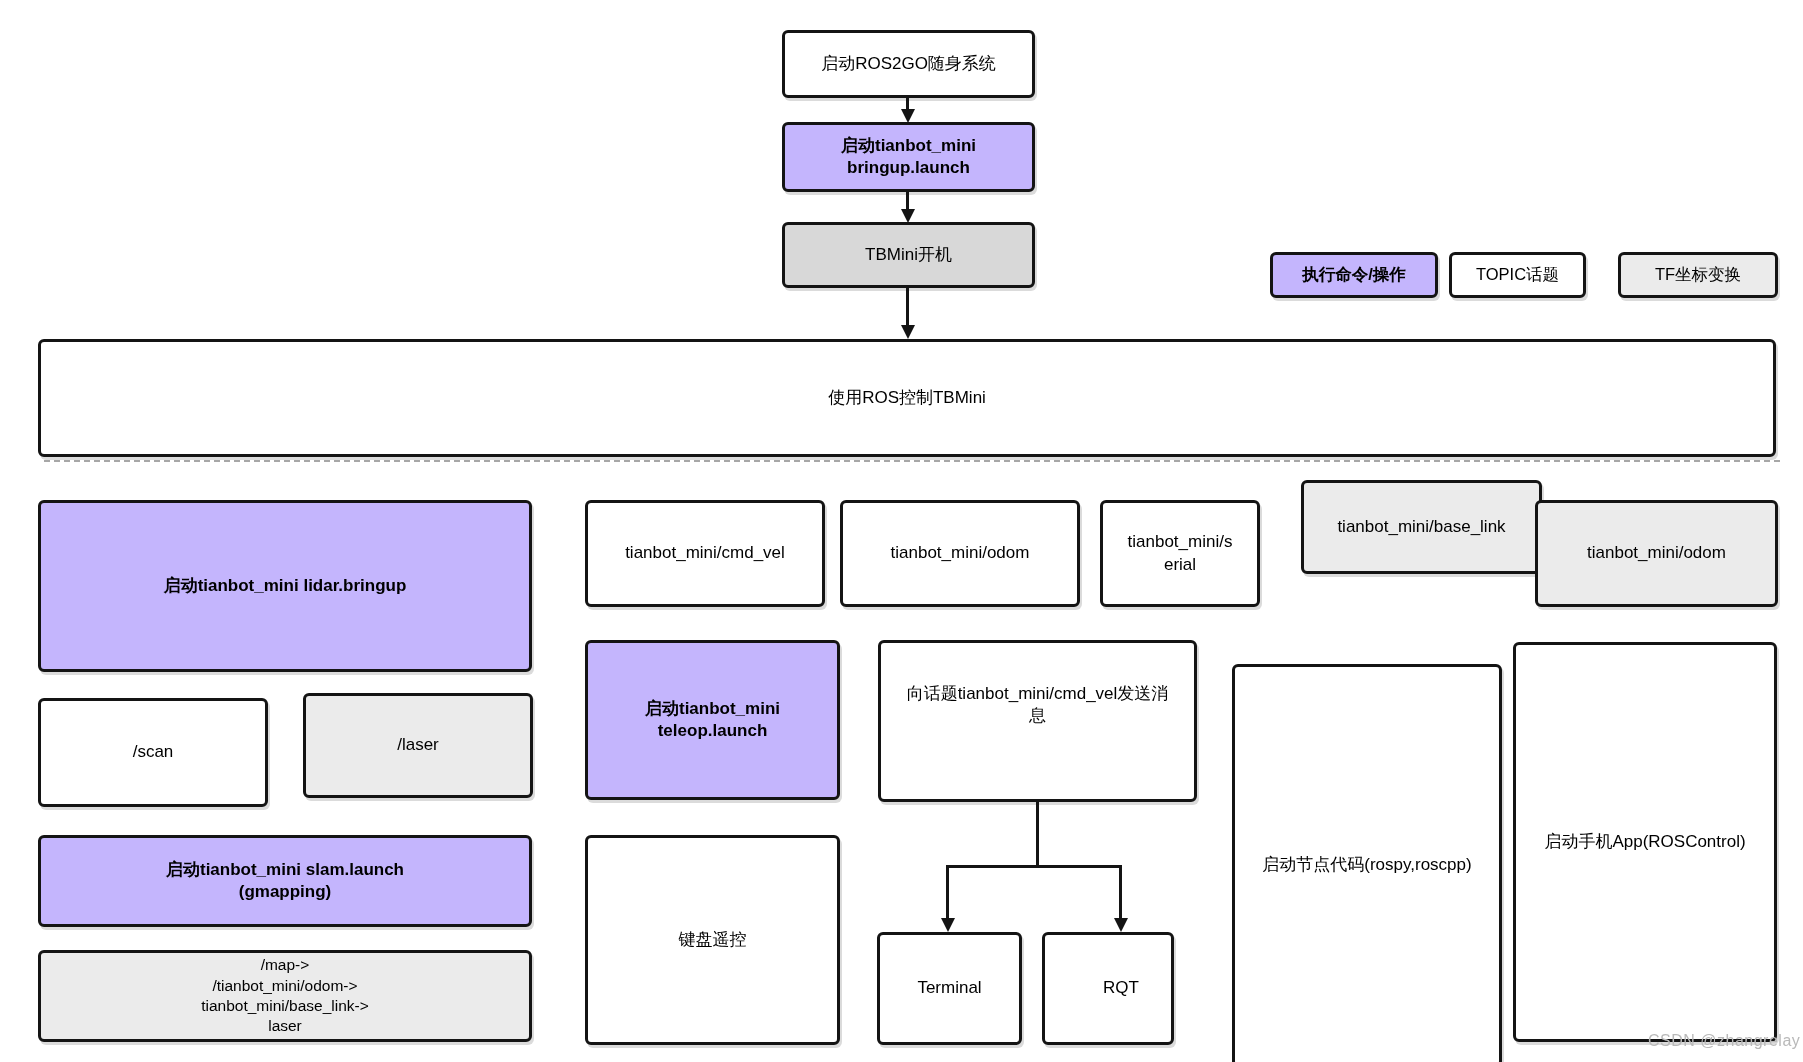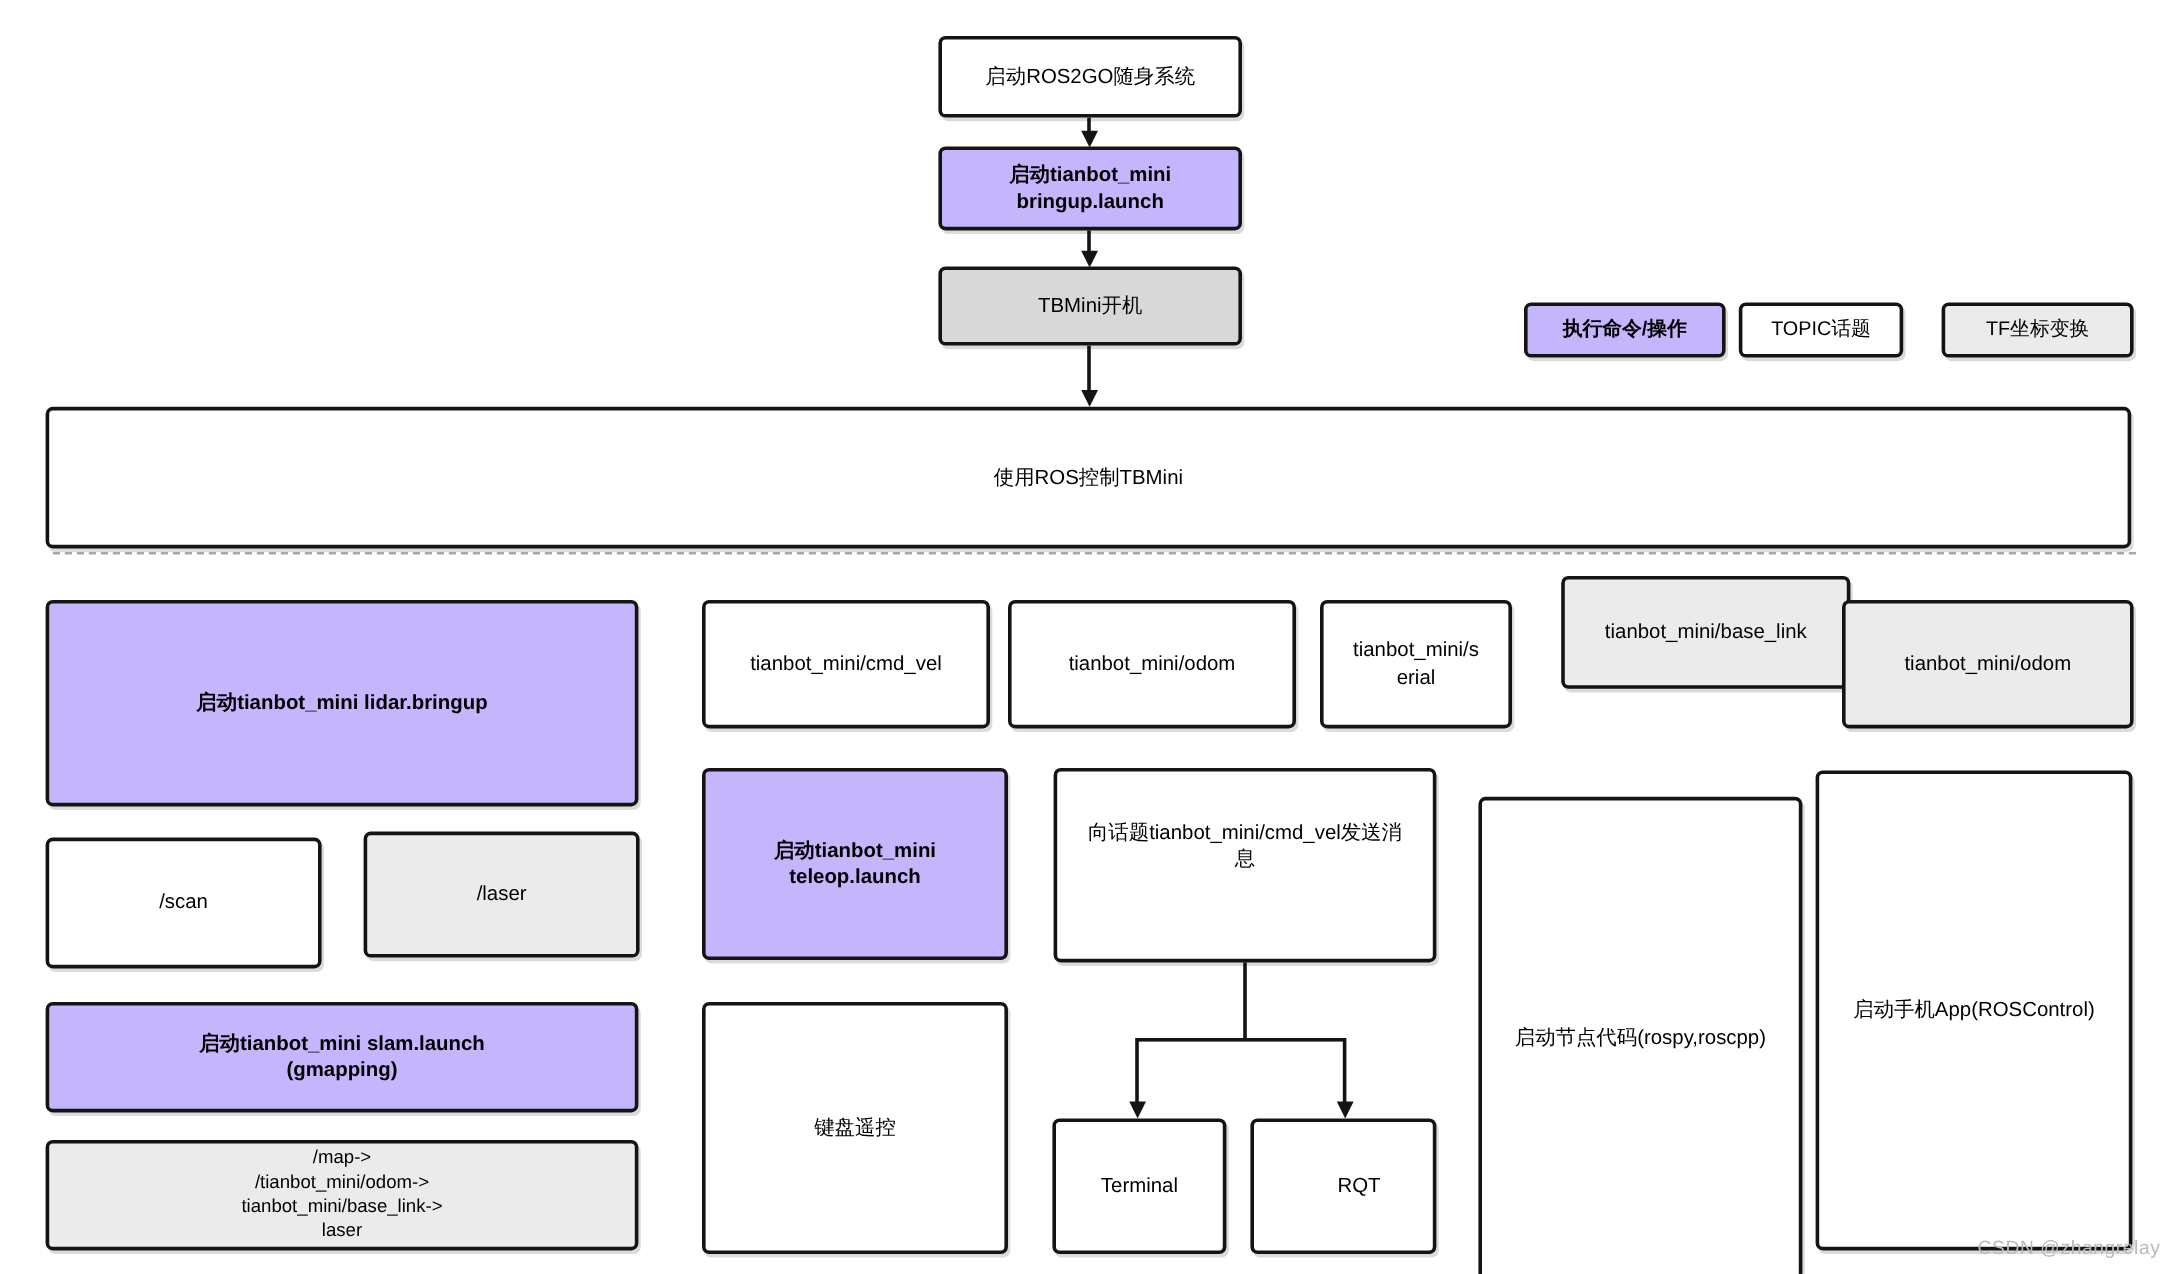--- a/index.html
+++ b/index.html
@@ -79,17 +79,17 @@
 
   <div class="stem" style="left:1036px;top:802px;height:65px;"></div>
   <div class="hline" style="left:947px;top:865px;width:174px;"></div>
   <div class="stem" style="left:946px;top:865px;height:55px;"></div>
   <div class="head" style="left:941px;top:918px;"></div>
   <div class="stem" style="left:1119px;top:865px;height:55px;"></div>
   <div class="head" style="left:1114px;top:918px;"></div>
 
   <div class="box" style="left:585px;top:835px;width:255px;height:210px;">键盘遥控</div>
   <div class="box" style="left:877px;top:932px;width:145px;height:113px;">Terminal</div>
-  <div class="box" style="left:1042px;top:932px;width:155px;height:113px;padding-left:36px;">RQT</div>
+  <div class="box" style="left:1042px;top:932px;width:132px;height:113px;padding-left:36px;">RQT</div>
 
   <div class="watermark" style="left:1648px;top:1032px;">CSDN @zhangrelay</div>
 
 </div>
 
 </body></html>

